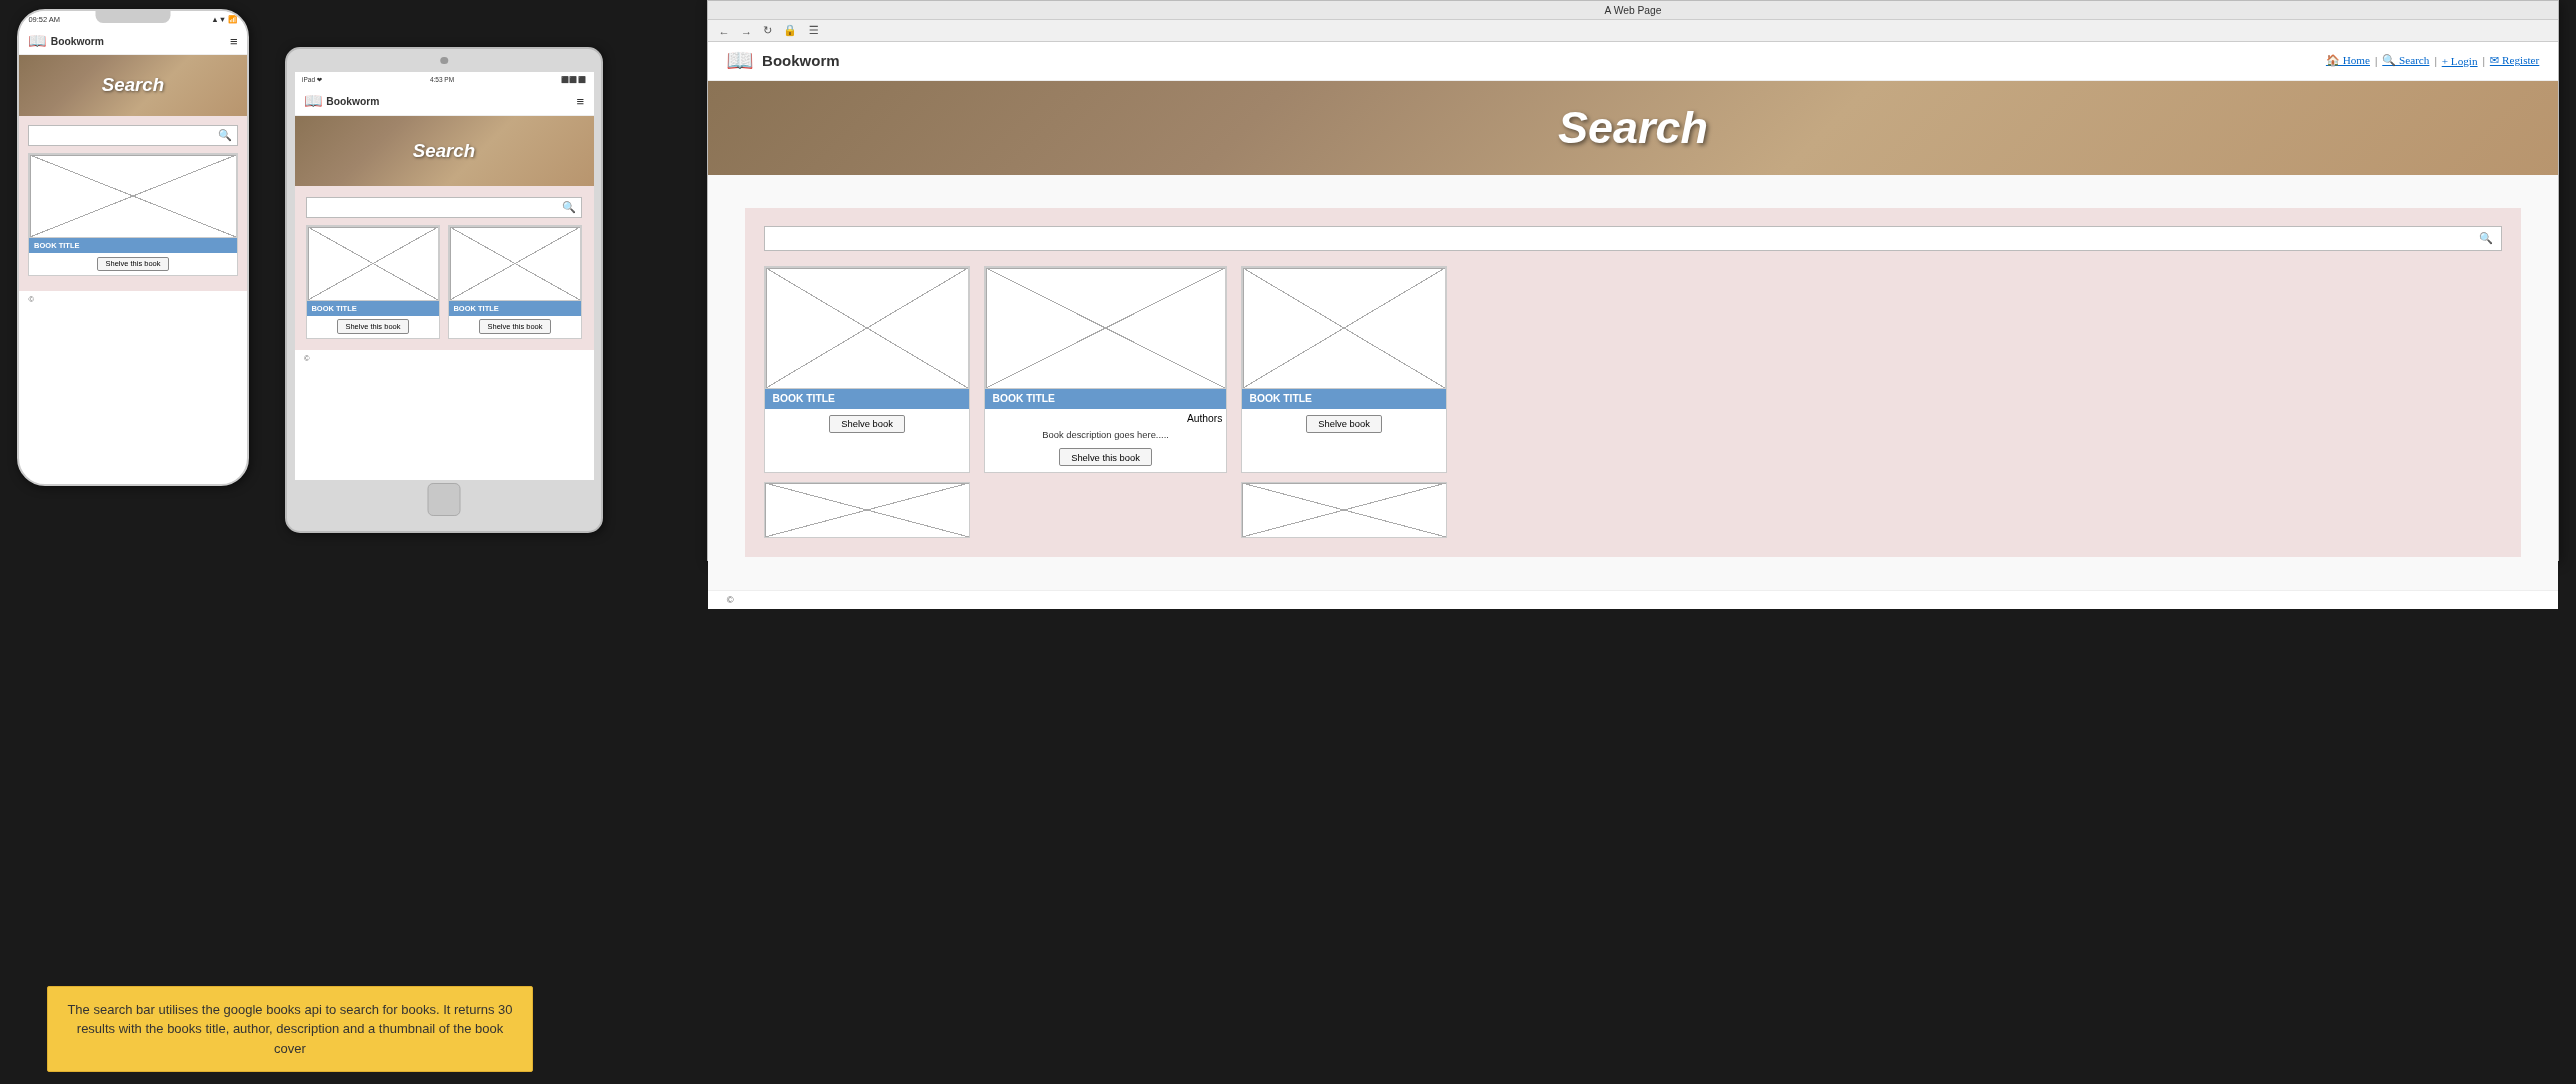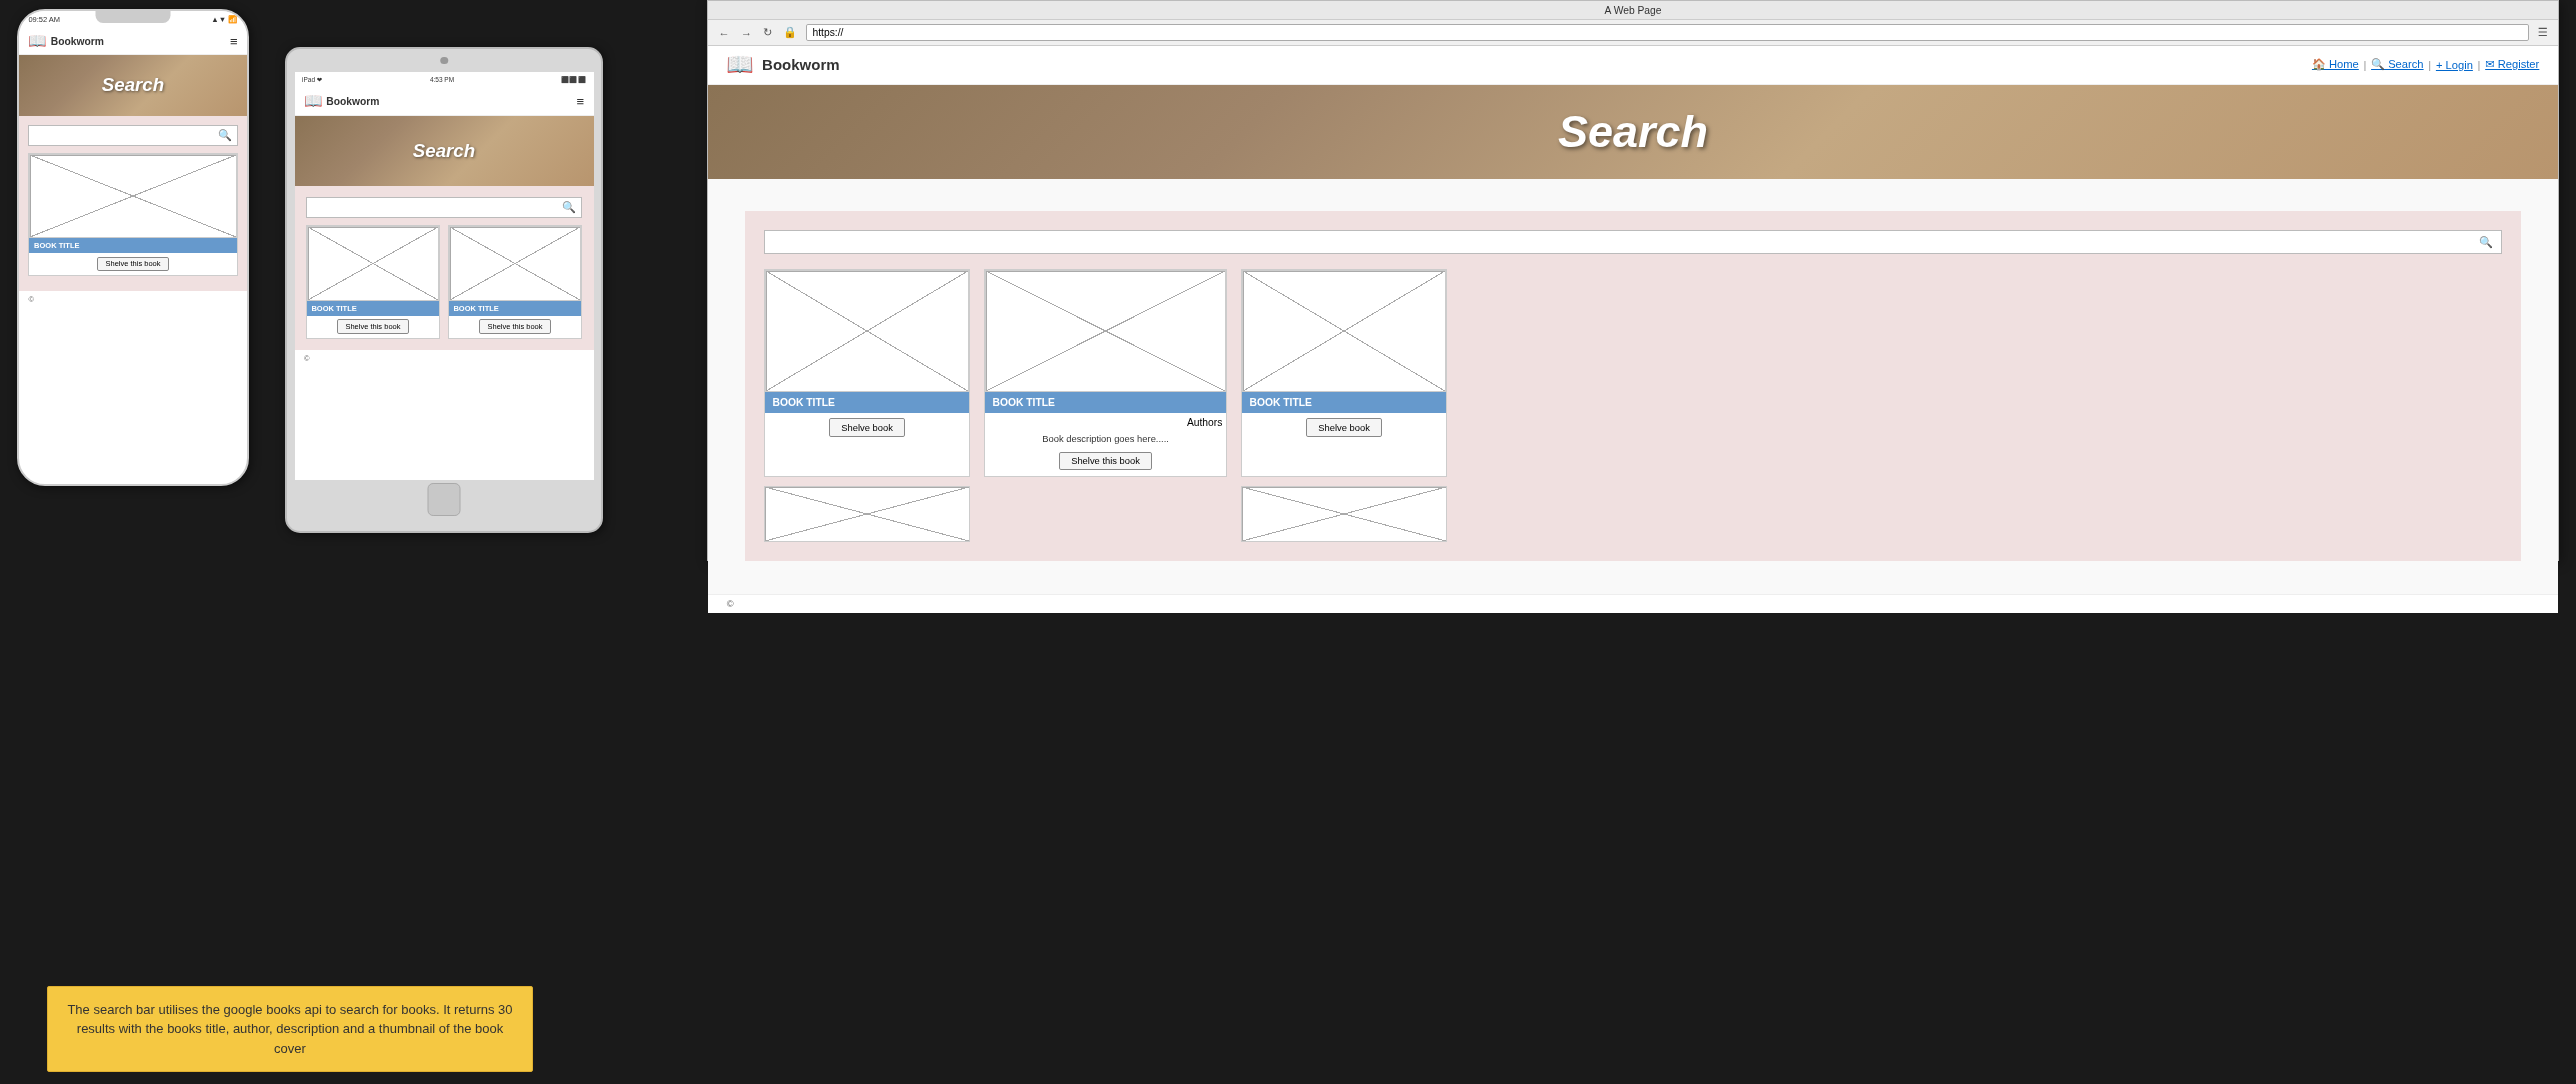--- a/index.html
+++ b/index.html
@@ -352,20 +352,21 @@
     .browser-nav-links {
       display: flex;
       align-items: center;
       gap: 4.7px;
       font-size: 11.2px;
     }
     .nav-link {
       color: #0066cc;
       text-decoration: underline;
       cursor: pointer;
+      font-family: Liberation Serif, serif;
     }
     .nav-separator {
       color: #999;
     }
     .browser-hero {
       width: 100%;
       height: 94px;
       background: linear-gradient(135deg, #8b7355 0%, #a0856a 30%, #c4a882 60%, #b8956e 100%);
       display: flex;
       align-items: center;
@@ -599,21 +600,20 @@
 
 <div class="browser-frame">
   <div class="browser-title-bar">
     <span>A Web Page</span>
   </div>
   <div class="browser-toolbar">
     <button class="browser-btn">←</button>
     <button class="browser-btn">→</button>
     <button class="browser-btn">↻</button>
     <button class="browser-btn">🔒</button>
-    <input class="browser-address-bar" type="text" value="https://" style="">
     <button class="browser-btn">☰</button>
   </div>
   <div class="browser-nav-bar">
     <div class="browser-logo">
       <span class="browser-logo-icon">📖</span>
       <span>Bookworm</span>
     </div>
     <div class="browser-nav-links">
       <a class="nav-link">🏠 Home</a>
       <span class="nav-separator">|</span>

